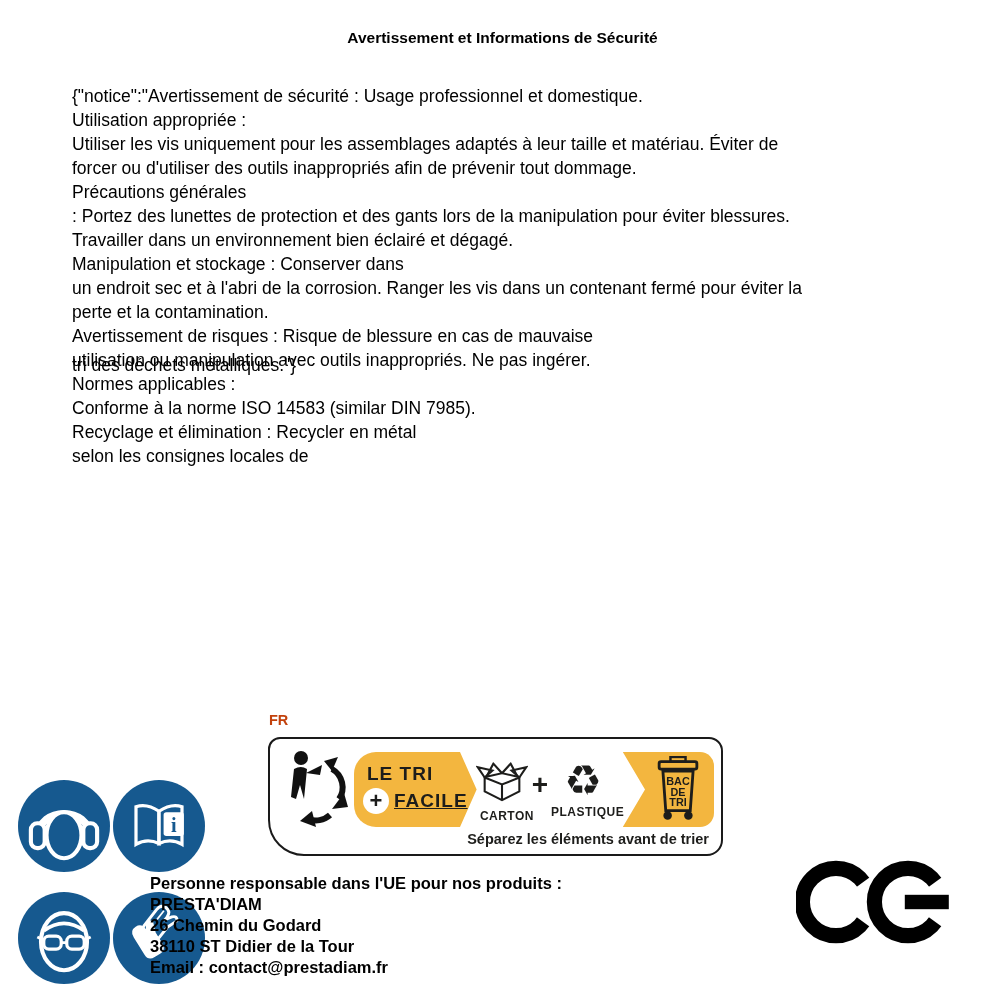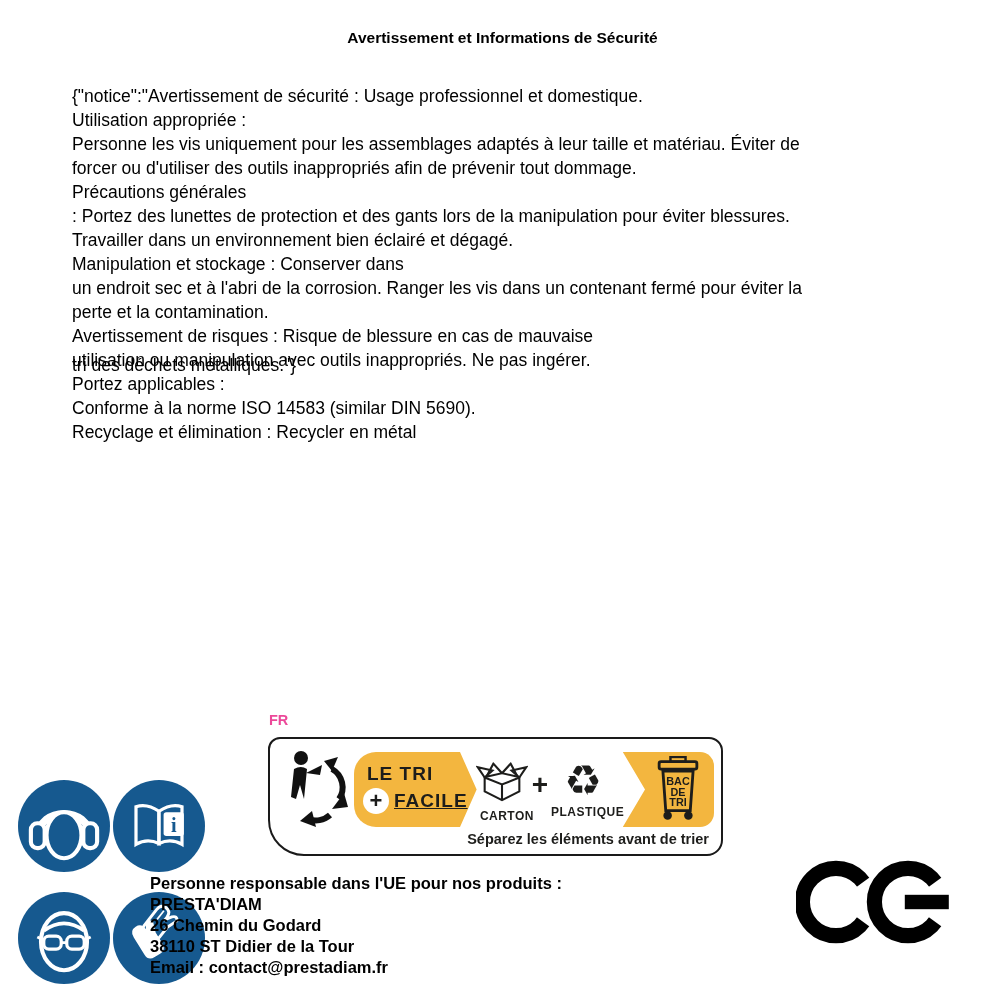--- a/index.html
+++ b/index.html
@@ -9,21 +9,21 @@
          font-size:15.5px;font-weight:bold;}
   .notice{position:absolute;left:72px;top:84px;font-size:17.5px;line-height:24px;
           white-space:nowrap;}
   .notice .ln{height:24px;}
   .notice .overlap{position:absolute;left:0;top:269px;height:24px;}
   
   .icons{position:absolute;left:18px;top:780px;display:grid;
          grid-template-columns:92px 92px;grid-gap:20px 3px;}
   .icons svg{display:block;}
   
-  .fr-code{position:absolute;left:269px;top:712px;font-size:14.5px;font-weight:bold;color:#ec4899;}
+  .fr-code{position:absolute;left:269px;top:712px;font-size:14.5px;font-weight:bold;color:#c2410c;}
   .label-box{position:absolute;left:268px;top:737px;width:455px;height:119px;background:#fff;
              border:2.5px solid #1a1a1a;border-radius:12px 14px 16px 36px;box-sizing:border-box;padding-left:16px;}
   .triman{position:absolute;left:10px;top:8px;}
   .band{position:absolute;left:84px;top:13px;width:360px;height:75px;
         background:#F3B63F;border-radius:22px 14px 14px 22px;}
   .ribbon{position:absolute;left:190px;top:13px;width:185px;height:75px;background:#fff;
           clip-path:polygon(0 0,88% 0,100% 50%,88% 100%,0 100%,9% 50%);}
   .letri{position:absolute;left:97px;top:24px;font-size:19px;font-weight:bold;
          color:#1d1d1b;letter-spacing:1px;}
   .facile-row{position:absolute;left:93px;top:49px;display:flex;align-items:center;gap:5px;}
@@ -48,33 +48,34 @@
 </head>
 <body>
 
 <div class="page">
 
   <div class="title">Avertissement et Informations de Sécurité</div>
 
   <div class="notice">
     <div class="ln">{"notice":"Avertissement de sécurité : Usage professionnel et domestique.</div>
     <div class="ln">Utilisation appropriée :</div>
-    <div class="ln">Personne les vis uniquement pour les assemblages adaptés à leur taille et matériau. Éviter de</div>
+    <div class="ln">Utiliser les vis uniquement pour les assemblages adaptés à leur taille et matériau. Éviter de</div>
     <div class="ln">forcer ou d'utiliser des outils inappropriés afin de prévenir tout dommage.</div>
     <div class="ln">Précautions générales</div>
     <div class="ln">: Portez des lunettes de protection et des gants lors de la manipulation pour éviter blessures.</div>
     <div class="ln">Travailler dans un environnement bien éclairé et dégagé.</div>
     <div class="ln">Manipulation et stockage : Conserver dans</div>
     <div class="ln">un endroit sec et à l'abri de la corrosion. Ranger les vis dans un contenant fermé pour éviter la</div>
     <div class="ln">perte et la contamination.</div>
     <div class="ln">Avertissement de risques : Risque de blessure en cas de mauvaise</div>
     <div class="ln">utilisation ou manipulation avec outils inappropriés. Ne pas ingérer.</div>
-    <div class="ln">Portez applicables :</div>
-    <div class="ln">Conforme à la norme ISO 14583 (similar DIN 5690).</div>
+    <div class="ln">Normes applicables :</div>
+    <div class="ln">Conforme à la norme ISO 14583 (similar DIN 7985).</div>
     <div class="ln">Recyclage et élimination : Recycler en métal</div>
+    <div class="ln">selon les consignes locales de</div>
     <div class="ln overlap">tri des déchets métalliques."}</div>
   </div>
 
   <div class="icons">
     <svg width="92" height="92" viewBox="0 0 100 100">
       <circle cx="50" cy="50" r="50" fill="#16598F"></circle>
       <path d="M22 62 C 22 28, 78 28, 78 62" stroke="#fff" stroke-width="8" fill="none"></path>
       <ellipse cx="50" cy="60" rx="19" ry="25" fill="#16598F" stroke="#fff" stroke-width="4.5"></ellipse>
       <rect x="14" y="47" width="15" height="27" rx="7" fill="#16598F" stroke="#fff" stroke-width="4.5"></rect>
       <rect x="71" y="47" width="15" height="27" rx="7" fill="#16598F" stroke="#fff" stroke-width="4.5"></rect>

